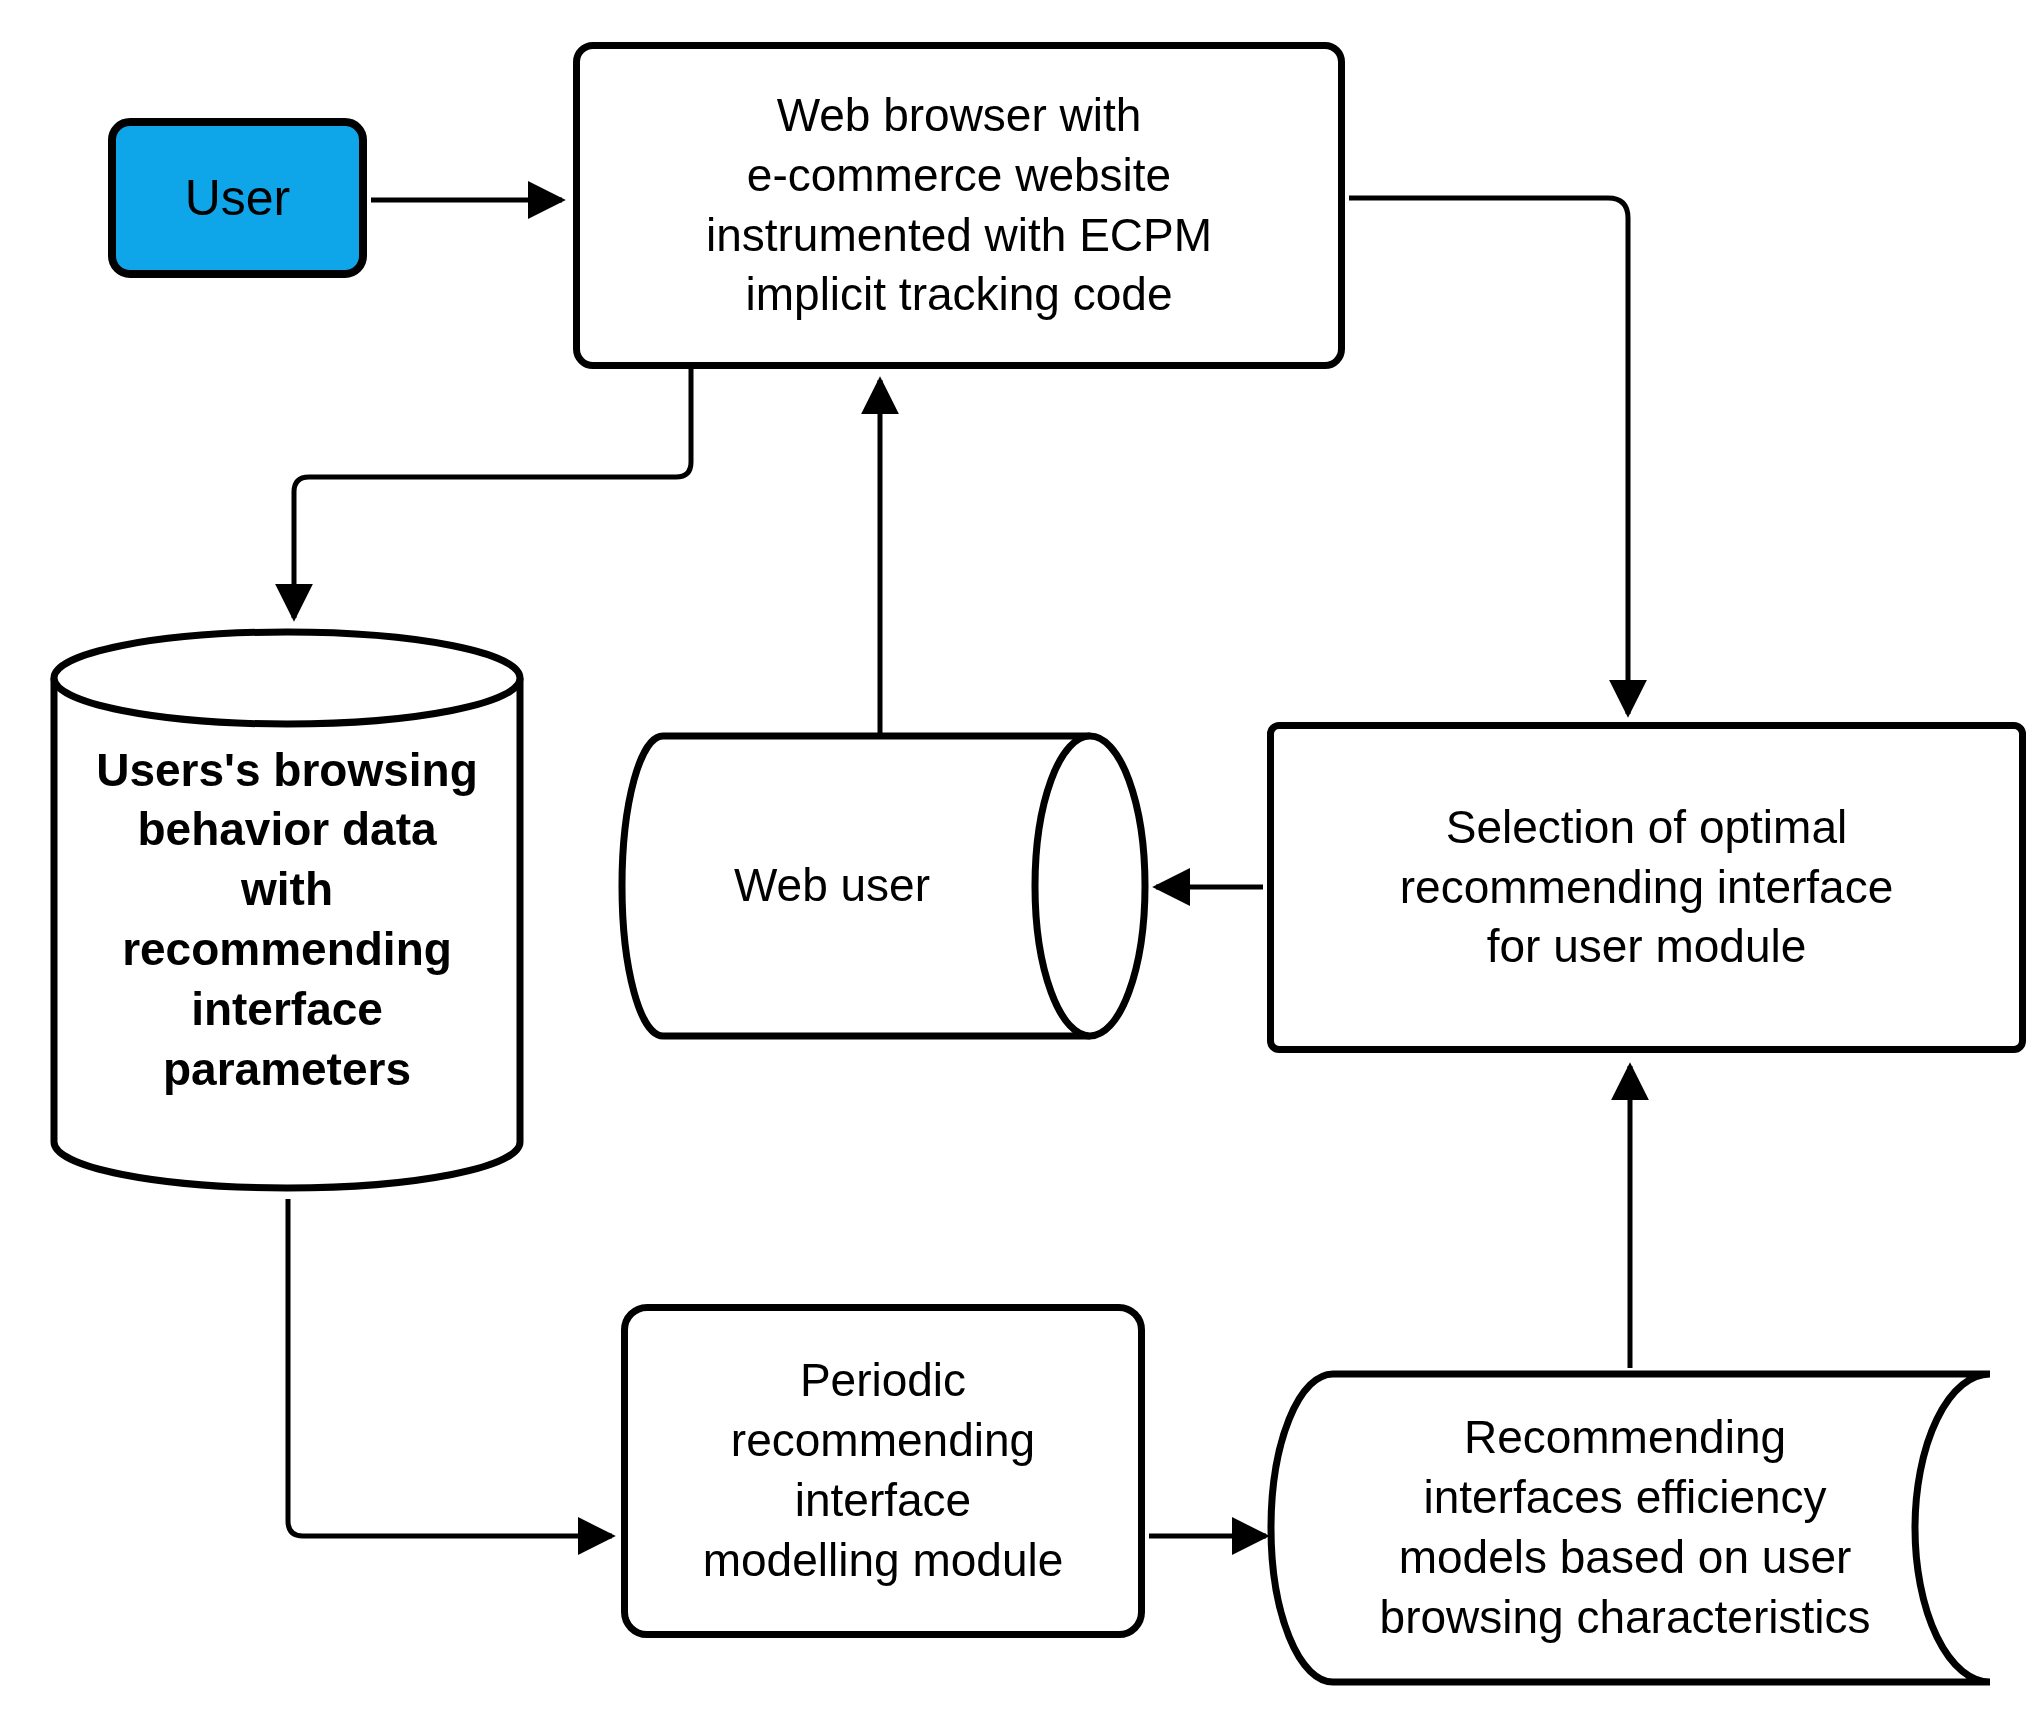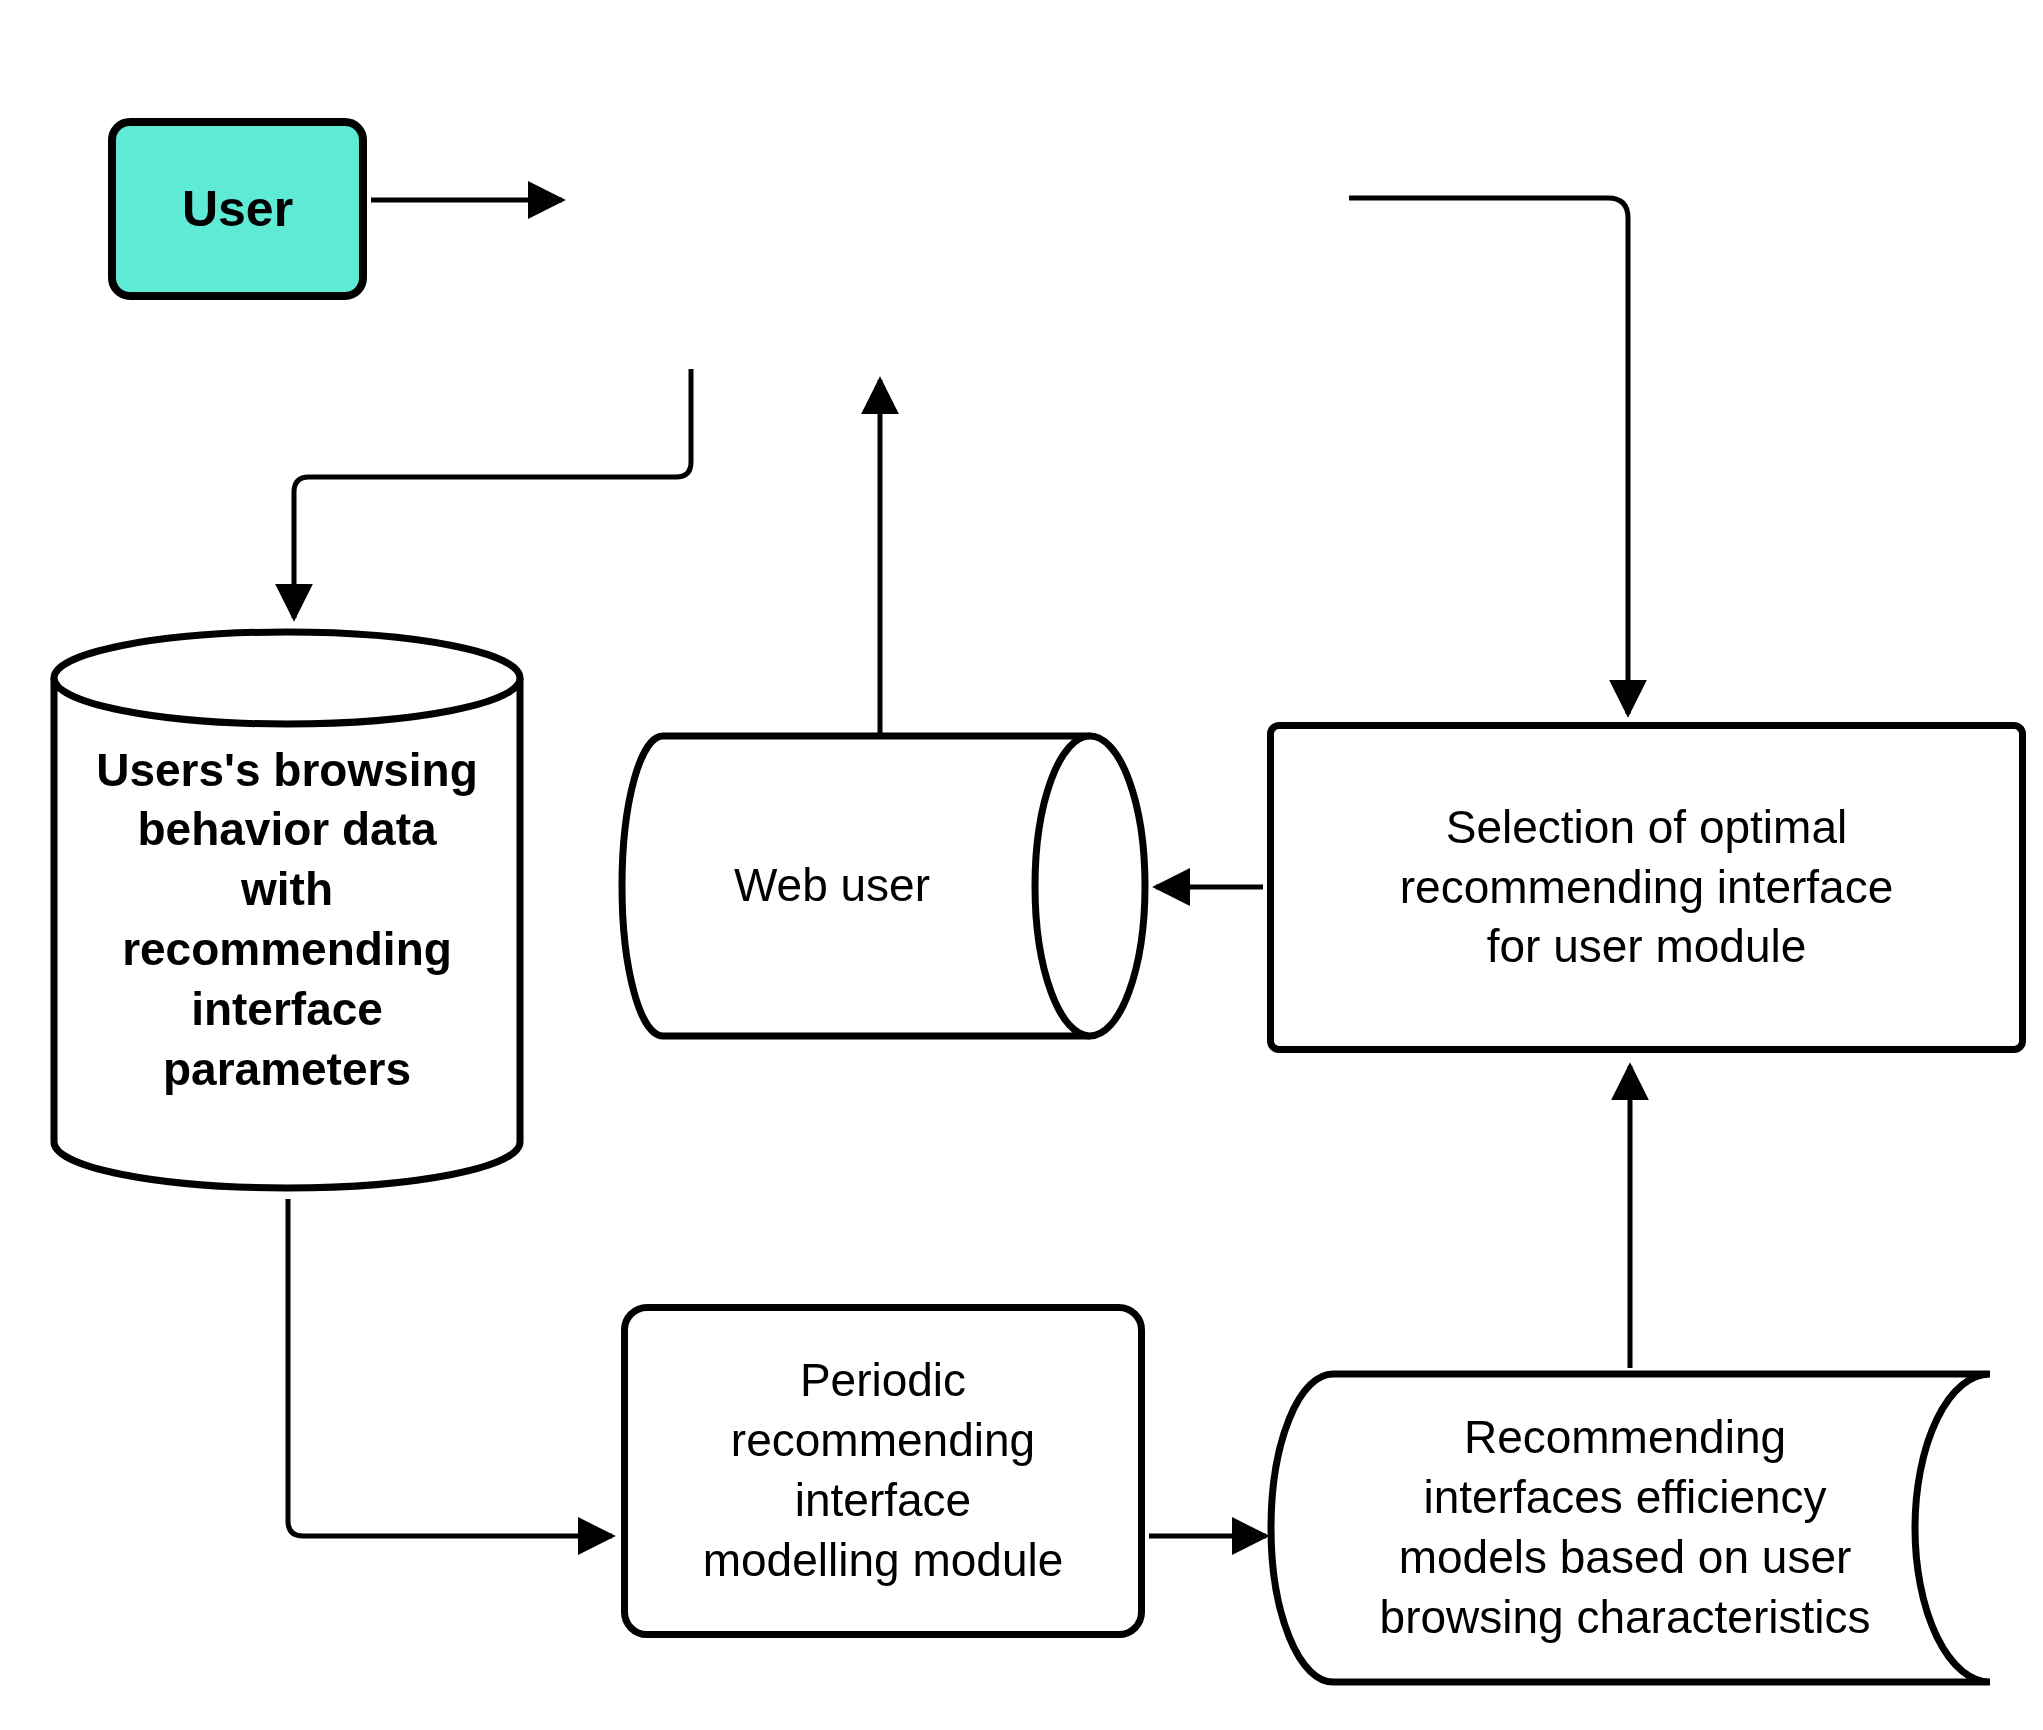--- a/index.html
+++ b/index.html
@@ -34,24 +34,24 @@
     box-sizing: border-box;
     display: flex;
     align-items: center;
     justify-content: center;
     text-align: center;
     white-space: pre-line;
     font-size: 46px;
     line-height: 1.3;
   }
   .node-user {
-    left: 108px; top: 118px; width: 259px; height: 182px;
+    left: 108px; top: 118px; width: 259px; height: 160px;
     border-width: 8px; border-radius: 22px;
-    background: #5eead4;
-    font-weight: bold; font-size: 50px;
+    background: #0ea5e9;
+    font-weight: normal; font-size: 50px;
   }
   .node-browser {
     left: 573px; top: 42px; width: 772px; height: 327px;
     border-radius: 20px;
   }
   .node-selection {
     left: 1267px; top: 722px; width: 759px; height: 331px;
     border-radius: 12px;
   }
   .node-periodic {
@@ -88,20 +88,24 @@
     <path d="M 880 736 L 880 380" fill="none" stroke="#000000" stroke-width="5" marker-end="url(#ah)"></path>
     <path d="M 1349 198 L 1608 198 Q 1628 198 1628 218 L 1628 714" fill="none" stroke="#000000" stroke-width="5" marker-end="url(#ah)"></path>
     <path d="M 1263 887 L 1156 887" fill="none" stroke="#000000" stroke-width="5" marker-end="url(#ah)"></path>
     <path d="M 288 1199 L 288 1521 Q 288 1536 303 1536 L 612 1536" fill="none" stroke="#000000" stroke-width="5" marker-end="url(#ah)"></path>
     <path d="M 1149 1536 L 1266 1536" fill="none" stroke="#000000" stroke-width="5" marker-end="url(#ah)"></path>
     <path d="M 1630 1368 L 1630 1066" fill="none" stroke="#000000" stroke-width="5" marker-end="url(#ah)"></path>
   </svg>
 
   <div class="node node-user">User</div>
 
+  <div class="node node-browser">Web browser with
+e-commerce website
+instrumented with ECPM
+implicit tracking code</div>
 
   <div class="node node-selection">Selection of optimal
 recommending interface
 for user module</div>
 
   <div class="node node-periodic">Periodic
 recommending
 interface
 modelling module</div>
 

